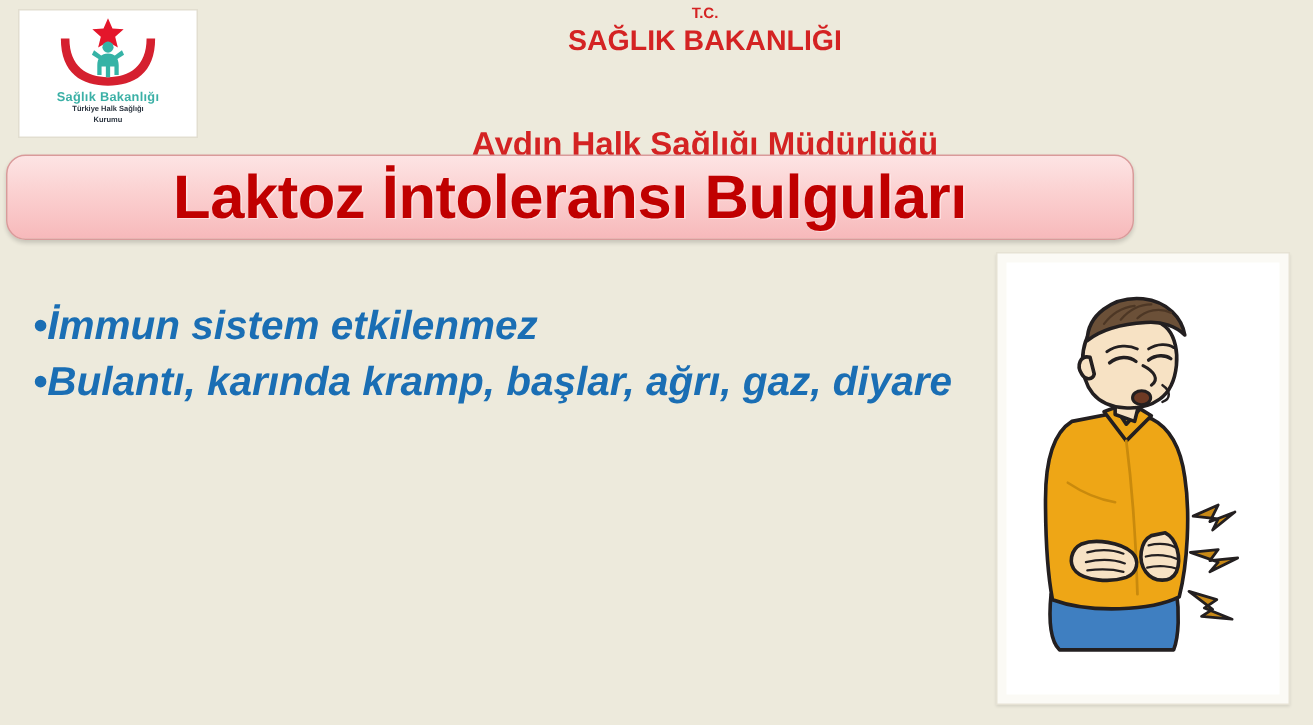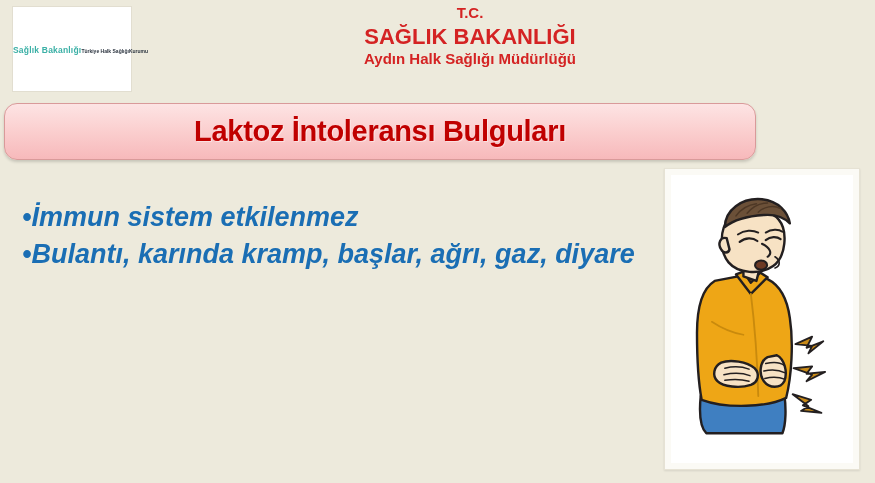--- a/index.html
+++ b/index.html
@@ -8,54 +8,54 @@
     background:#edeadc;
     font-family:"Liberation Sans", sans-serif;
     position:relative;
     overflow:hidden;
   }
 
   
   .logo-box{
     position:absolute; left:12px; top:6px; width:120px; height:86px;
     background:#ffffff; border:1px solid #e2ded0;
-    display:flex; flex-direction:row; align-items:center; justify-content:flex-start;
+    display:flex; flex-direction:column; align-items:center; justify-content:flex-start;
     padding-top:3px;
   }
   .logo-mark{ width:86px; height:50px; display:block; }
   .logo-title{
     font-size:8.5px; font-weight:bold; color:#3bb0a6; letter-spacing:.2px;
     margin-top:-1px; white-space:nowrap;
   }
   .logo-sub{
     font-size:5px; font-weight:bold; color:#2c3540; text-align:center;
     line-height:1.25; margin-top:1px; white-space:nowrap;
   }
 
   
   .header-text{
     position:absolute; left:250px; top:4px; width:440px;
     text-align:center; color:#d42323;
   }
   .header-text div{ font-weight:bold; line-height:1.24; }
-  .hdr-1{ font-size:15px; }
-  .hdr-2{ font-size:22px; }
-  .hdr-3{ font-size:15px; }
+  .hdr-1{ font-size:10px; }
+  .hdr-2{ font-size:19px; }
+  .hdr-3{ font-size:22px;margin-top:42px; }
 
   
   .title-banner{
     position:absolute; left:4px; top:103px; width:752px; height:57px;
     border-radius:13px;
     border:1.5px solid #d99a9a;
     background:linear-gradient(180deg,#fde4e4 0%,#fbd0d0 46%,#f7b9bb 100%);
     box-shadow:0 2px 3px rgba(0,0,0,.16);
     display:flex; align-items:center; justify-content:center;
   }
   .title-text{
-    font-size:29px; font-weight:bold; color:#c00000;
+    font-size:41px; font-weight:bold; color:#c00000;
     letter-spacing:-.3px; white-space:nowrap;
     text-shadow:1px 1px 0 rgba(255,255,255,.45);
   }
 
   
   .body-list{
     position:absolute; left:22px; top:200px; width:625px;
     color:#1a6eb4; font-size:27px; font-weight:bold; line-height:1.32;font-style:italic;
   }
   .bullet-item{ margin-bottom:1px; }

